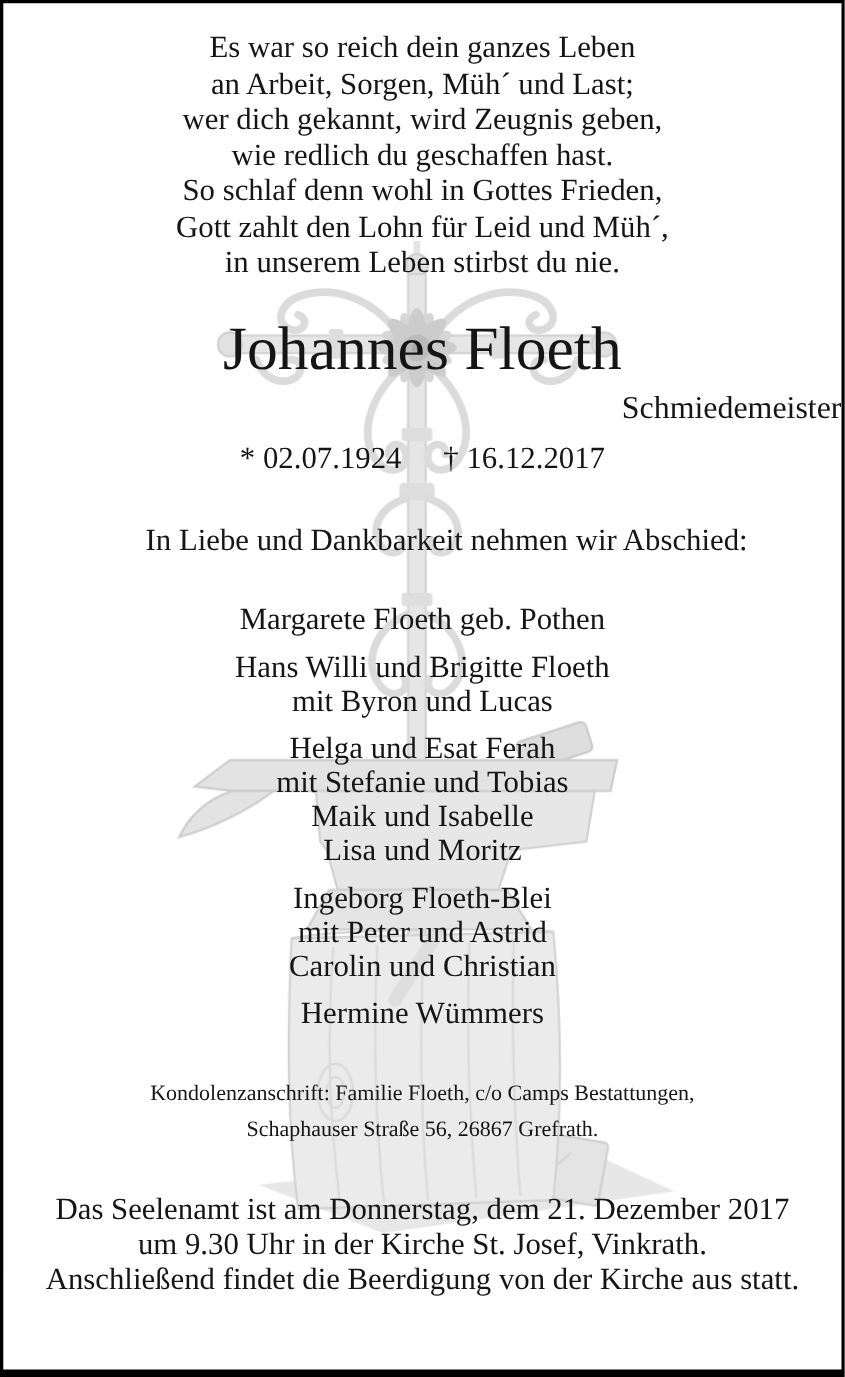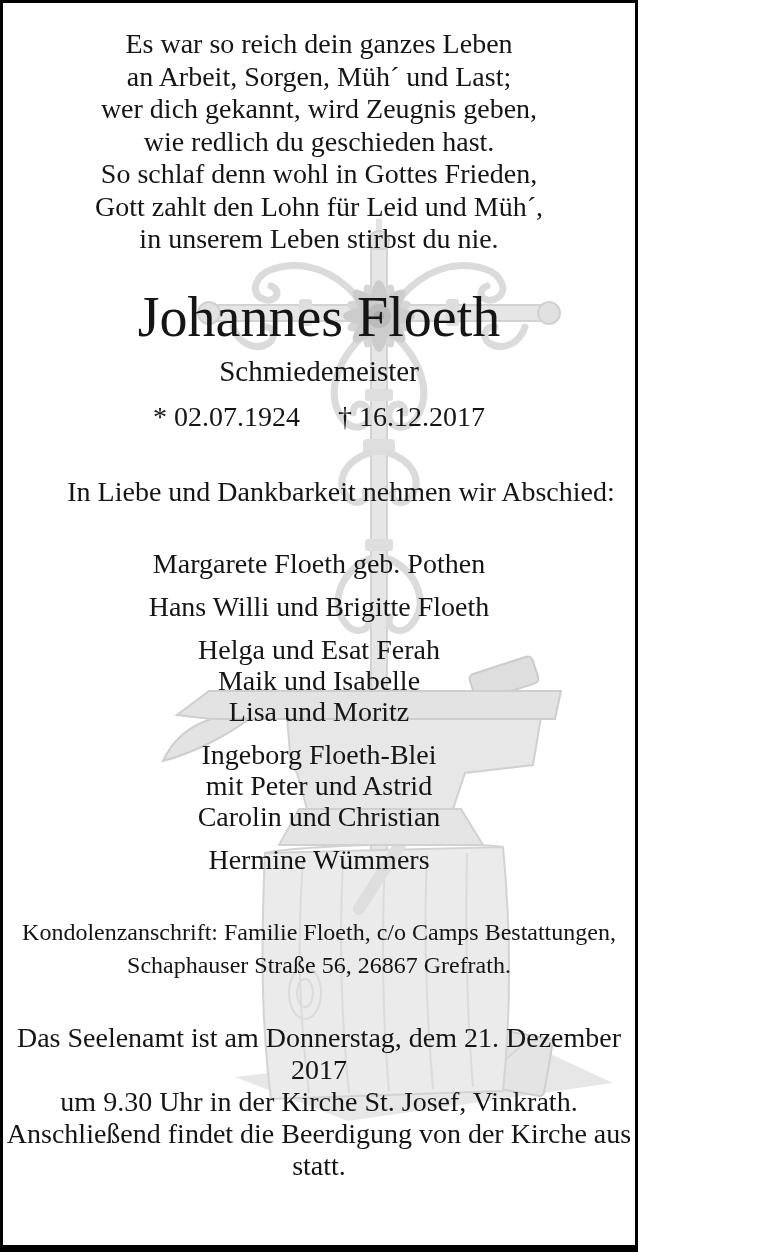--- a/index.html
+++ b/index.html
@@ -1,39 +1,39 @@
 <!DOCTYPE html>
 <html><head>
 <meta charset="utf-8">
 <style>
   html, body { margin:0; padding:0; background:#ffffff; }
   .page {
     position:relative;
-    width:638px; height:1252px;
+    width:768px; height:1252px;
     box-sizing:border-box;
     background:#ffffff;
     border:3px solid #000000;
     border-bottom-width:7px;
     overflow:hidden;
     font-family:"Liberation Serif", serif;
     color:#151515;
     text-align:center;
   }
   .watermark { position:absolute; top:0; left:0; width:768px; height:1252px; z-index:0; }
   .content  { position:relative; z-index:1; }
 
   .poem { padding-top:25px; font-size:28px; line-height:32.5px; }
   .name { margin-top:30px; font-size:56px; line-height:62px; font-weight:400; }
-  .profession { margin-top:7px; font-size:29px; line-height:32px; }
+  .profession { margin-top:7px; font-size:29px; line-height:32px;text-align:right; }
   .dates { margin-top:13px; font-size:28px; line-height:34px; }
   .dates .birth { margin-right:38px; }
   .farewell { margin-top:42px; font-size:28px; line-height:32px;margin-left:44px; }
   .mourners { margin-top:40px; font-size:28px; line-height:31px; }
   .mourner-group { margin-bottom:12px;text-align:center; }
-  .condolence { margin-top:41px; font-size:24px; line-height:33px; }
+  .condolence { margin-top:41px; font-size:20px; line-height:33px; }
   .service { margin-top:40px; font-size:28px; line-height:32px; }
 </style>
 </head>
 <body>
 
 <div class="page">
 
   <svg class="watermark" viewBox="0 0 768 1252" aria-hidden="true">
     <g opacity="0.8">
 
@@ -117,44 +117,46 @@
       </g>
     </g>
   </svg>
 
   <div class="content">
 
     <div class="poem">
       <div>Es war so reich dein ganzes Leben</div>
       <div>an Arbeit, Sorgen, Müh´ und Last;</div>
       <div>wer dich gekannt, wird Zeugnis geben,</div>
-      <div>wie redlich du geschieden hast.</div>
+      <div>wie redlich du geschaffen hast.</div>
       <div>So schlaf denn wohl in Gottes Frieden,</div>
       <div>Gott zahlt den Lohn für Leid und Müh´,</div>
       <div>in unserem Leben stirbst du nie.</div>
     </div>
 
     <div class="name">Johannes Floeth</div>
     <div class="profession">Schmiedemeister</div>
 
     <div class="dates">
       <span class="birth">* 02.07.1924</span><span>† 16.12.2017</span>
     </div>
 
     <div class="farewell">In Liebe und Dankbarkeit nehmen wir Abschied:</div>
 
     <div class="mourners">
       <div class="mourner-group">
         <div>Margarete Floeth geb. Pothen</div>
       </div>
       <div class="mourner-group">
         <div>Hans Willi und Brigitte Floeth</div>
+        <div>mit Byron und Lucas</div>
       </div>
       <div class="mourner-group">
         <div>Helga und Esat Ferah</div>
+        <div>mit Stefanie und Tobias</div>
         <div>Maik und Isabelle</div>
         <div>Lisa und Moritz</div>
       </div>
       <div class="mourner-group">
         <div>Ingeborg Floeth-Blei</div>
         <div>mit Peter und Astrid</div>
         <div>Carolin und Christian</div>
       </div>
       <div class="mourner-group">
         <div>Hermine Wümmers</div>

